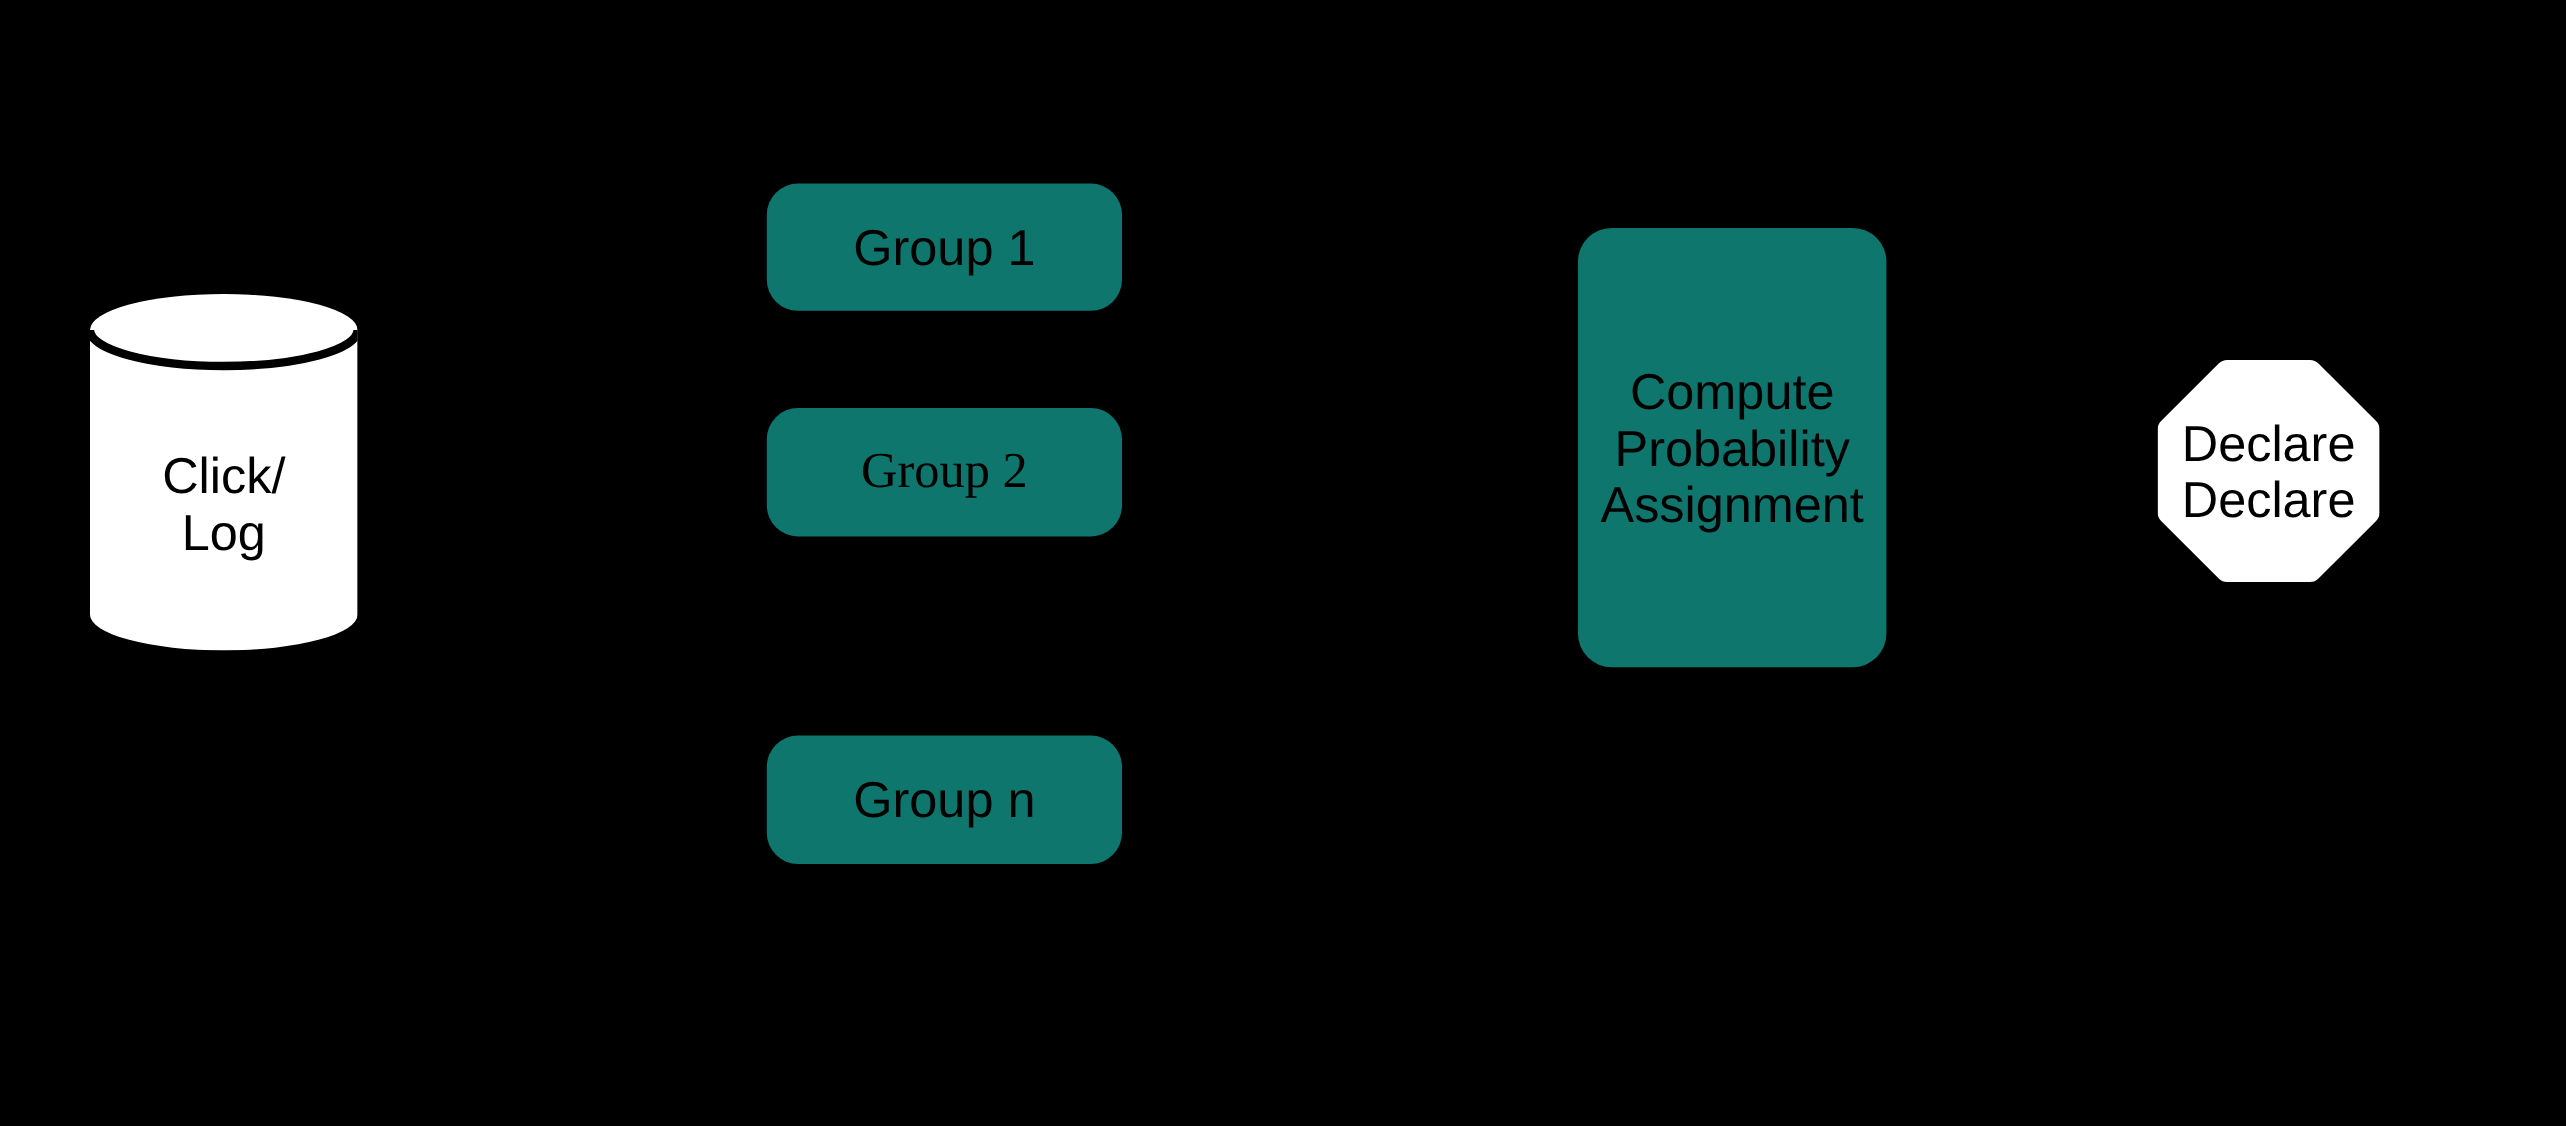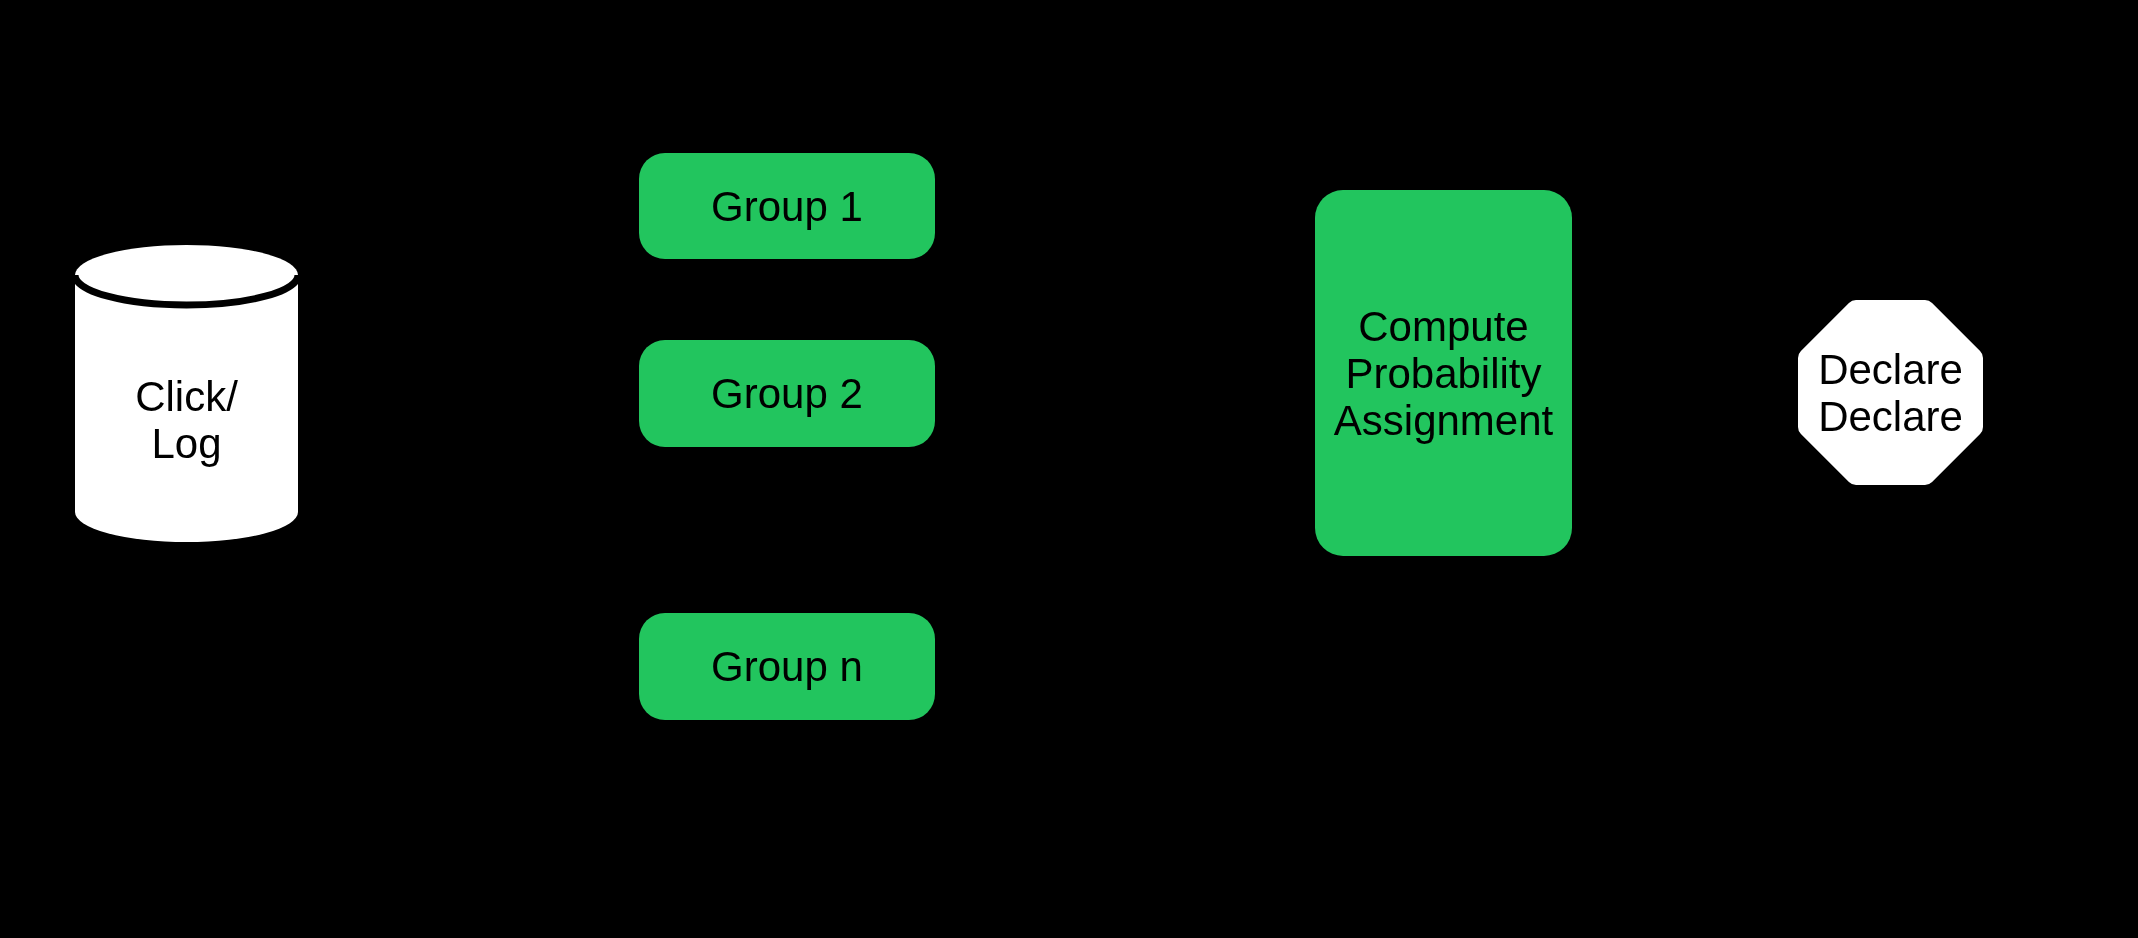--- a/index.html
+++ b/index.html
@@ -13,21 +13,21 @@
     height: 938px;
     background: #000000;
     overflow: hidden;
     font-family: "Liberation Sans", sans-serif;
     color: #000000;
   }
   .node {
     position: absolute;
   }
   .rounded {
-    background: #22c55e;
+    background: #0f766e;
     border-radius: 26px;
   }
   .node-label {
     position: absolute;
     inset: 0;
     display: flex;
     flex-direction: column;
     align-items: center;
     justify-content: center;
     text-align: center;
@@ -62,21 +62,21 @@
       <span>Log</span>
     </div>
   </div>
 
   <div class="node rounded" style="left:639px; top:153px; width:296px; height:106px;">
     <div class="node-label">
       <span>Group 1</span>
     </div>
   </div>
 
-  <div class="node rounded" style="left:639px; top:340px; width:296px; height:107px;">
+  <div class="node rounded" style="left:639px; top:340px; width:296px; height:107px;font-family:Liberation Serif, serif;">
     <div class="node-label">
       <span>Group 2</span>
     </div>
   </div>
 
   <div class="node rounded" style="left:639px; top:565px; width:296px; height:107px;margin-top:48px;">
     <div class="node-label">
       <span>Group n</span>
     </div>
   </div>

